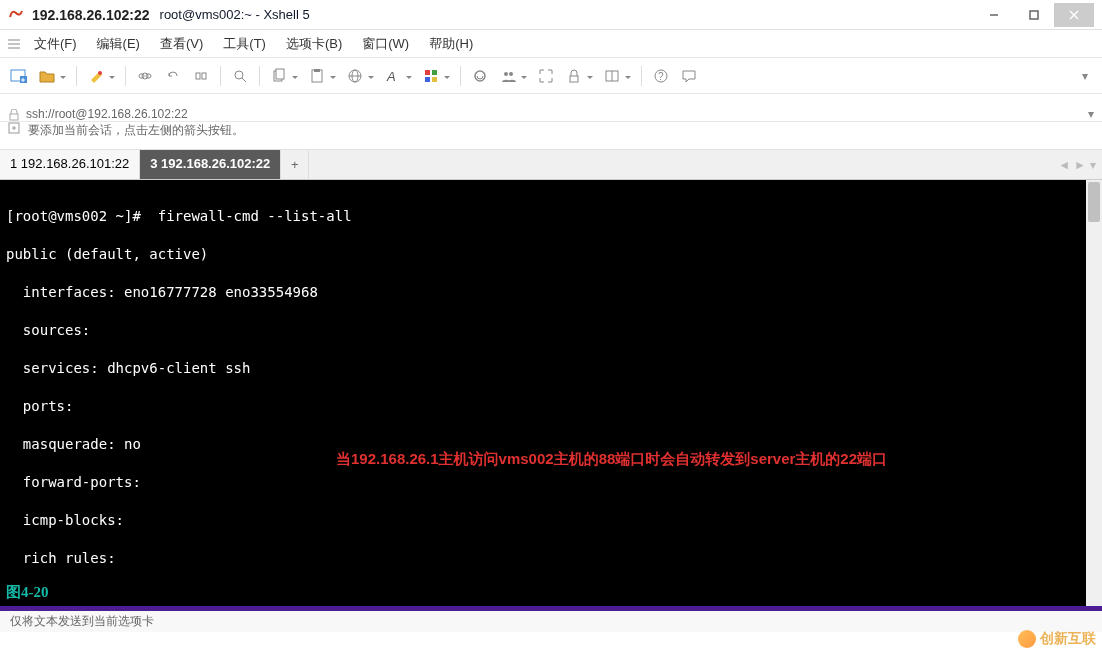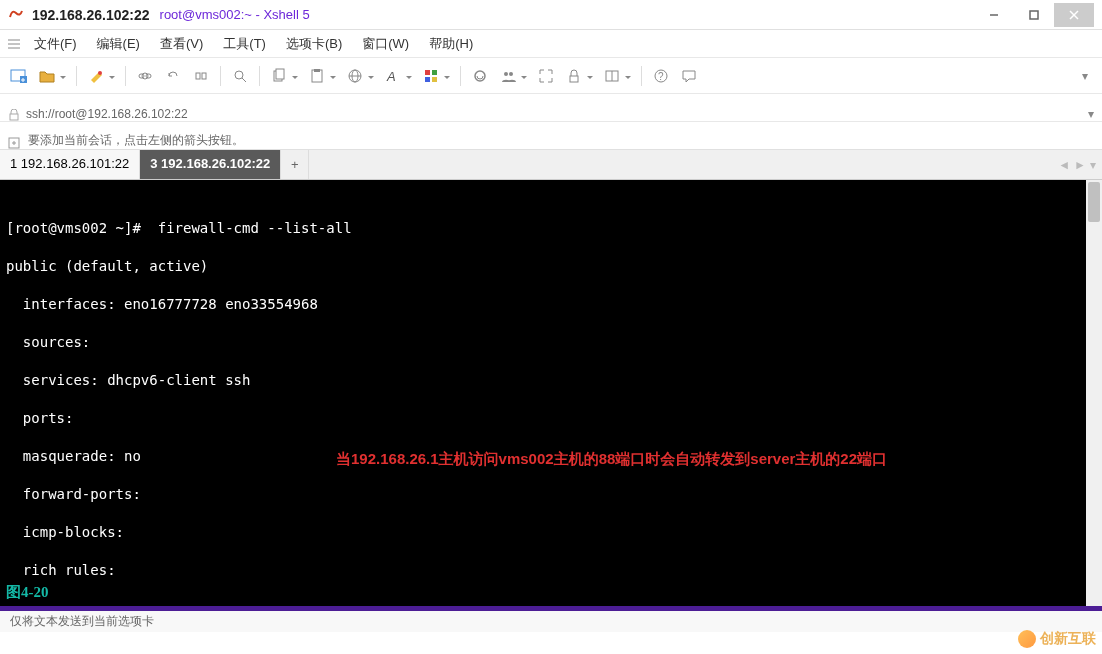--- a/index.html
+++ b/index.html
@@ -1,42 +1,42 @@
 <!DOCTYPE html>
 <html><head>
 <meta charset="utf-8">
 <style>
 * { margin: 0; padding: 0; box-sizing: border-box; }
 body { font-family: "Microsoft YaHei", Arial, sans-serif; font-size: 12px; background: #fff; width: 1102px; height: 654px; overflow: hidden; position: relative; }
 .titlebar { height: 30px; background: #fff; display: flex; align-items: center; padding: 0 8px; border-bottom: 1px solid #e0e0e0; }
 .titlebar .app-icon { width: 16px; height: 16px; margin-right: 8px; color: #d04020; }
 .titlebar .title-main { font-weight: bold; font-size: 14px; color: #222; }
-.titlebar .title-sub { font-size: 13px; color: #6d28d9; margin-left: 10px; }
+.titlebar .title-sub { font-size: 13px; color: #0f172a; margin-left: 10px; }
 .titlebar .spacer { flex: 1; }
 .win-btn { width: 40px; height: 24px; display: flex; align-items: center; justify-content: center; color: #666; }
 .win-btn.close { background: #ccc; color: #fff; }
 .menubar { height: 28px; display: flex; align-items: center; padding: 0 4px; border-bottom: 1px solid #e8e8e8; }
 .hamburger { width: 20px; padding: 0 4px; color: #666; }
 .menu-item { padding: 4px 10px; font-size: 13px; color: #333; }
 .toolbar { height: 36px; display: flex; align-items: center; padding: 0 6px; border-bottom: 1px solid #e8e8e8; gap: 2px; }
 .tb-btn { width: 26px; height: 26px; display: flex; align-items: center; justify-content: center; color: #555; position: relative; }
 .tb-btn.dd::after { content: ""; position: absolute; right: -6px; top: 50%; border: 3px solid transparent; border-top-color: #888; }
 .tb-btn.dd { margin-right: 10px; }
 .tb-sep { width: 1px; height: 20px; background: #ddd; margin: 0 4px; }
 .toolbar .end-dd { margin-left: auto; width: 14px; color: #888; }
 .addressbar { height: 28px; display: flex; align-items: flex-end; padding: 0 8px; border-bottom: 1px solid #e8e8e8; color: #666; gap: 6px; }
-.hintbar { height: 28px; display: flex; align-items: flex-end; padding: 0 8px; border-bottom: 1px solid #e0e0e0; color: #666; gap: 6px; font-size: 12px; }
+.hintbar { height: 28px; display: flex; align-items: flex-start; padding: 0 8px; border-bottom: 1px solid #e0e0e0; color: #666; gap: 6px; font-size: 12px; }
 .tabstrip { height: 30px; background: #f0f0f0; display: flex; align-items: stretch; border-bottom: 1px solid #ccc; }
 .tab { display: flex; align-items: center; padding: 0 10px; border-right: 1px solid #ddd; gap: 6px; font-size: 13px; background: #f7f7f7; flex-direction: column; }
 .tab.active { background: #5a5a5a; color: #fff; font-weight: bold; }
 .tab .dot { width: 8px; height: 8px; border-radius: 50%; background: #4caf50; }
 .tab .close-x { color: #aaa; margin-left: 6px; }
 .tab.add { width: 28px; justify-content: center; background: #f0f0f0; color: #666; }
 .tabstrip .nav-arrows { margin-left: auto; display: flex; align-items: center; padding: 0 6px; color: #bbb; gap: 4px; }
-.terminal { background: #000; color: #fff; font-family: "Consolas", monospace; font-size: 14px; line-height: 19px; padding: 20px 6px; height: 426px; overflow: hidden; position: relative; white-space: pre; }
+.terminal { background: #000; color: #fff; font-family: "Consolas", monospace; font-size: 14px; line-height: 19px; padding: 8px 6px; height: 426px; overflow: hidden; position: relative; white-space: pre; }
 .terminal .scrollbar { position: absolute; right: 0; top: 0; width: 16px; height: 100%; background: #f0f0f0; }
 .terminal .scrollbar .thumb { position: absolute; left: 2px; right: 2px; top: 2px; height: 40px; background: #c0c0c0; border-radius: 2px; }
 .terminal .annot { color: #e03030; font-weight: bold; font-family: "Microsoft YaHei", sans-serif; font-size: 15px; position: absolute; left: 336px; top: 269px; }
 .terminal .fig-label { color: #14b8a6; font-weight: bold; position: absolute; left: 6px; bottom: 4px; font-family: Liberation Serif, serif; font-size: 15px; }
 .statusbar { height: 26px; background: #f8f8f8; border-top: 5px solid #4c1d95; display: flex; align-items: center; padding: 0 10px; color: #666; font-size: 12px; }
 .watermark { position: absolute; right: 6px; bottom: 6px; color: #e8a030; font-weight: bold; font-size: 14px; opacity: 0.8; display: flex; align-items: center; gap: 4px; }
 .watermark .wm-icon { width: 18px; height: 18px; background: linear-gradient(135deg,#ffb030,#ff8010); border-radius: 50%; }
 svg { display: block; }
 </style>
 </head>

